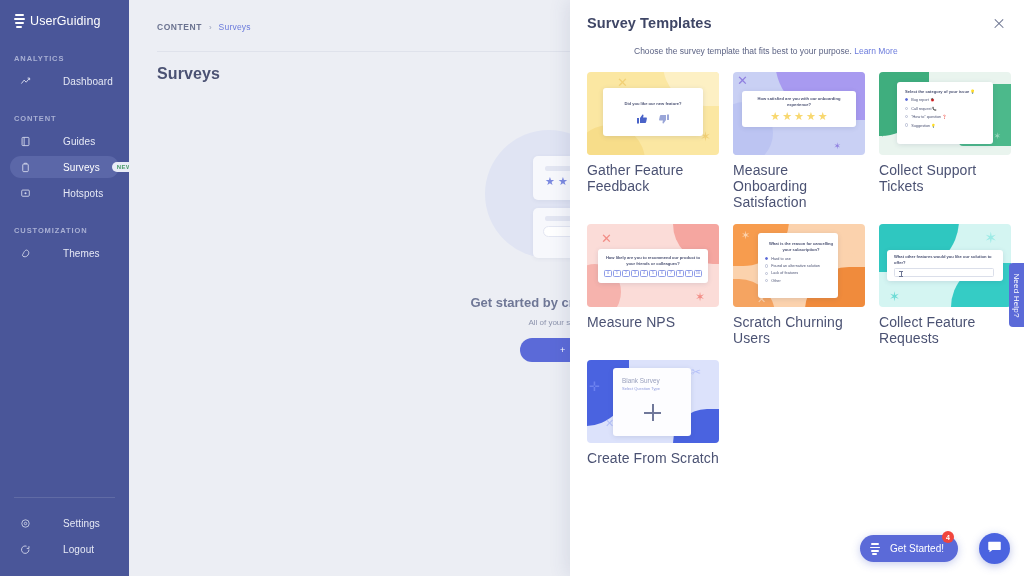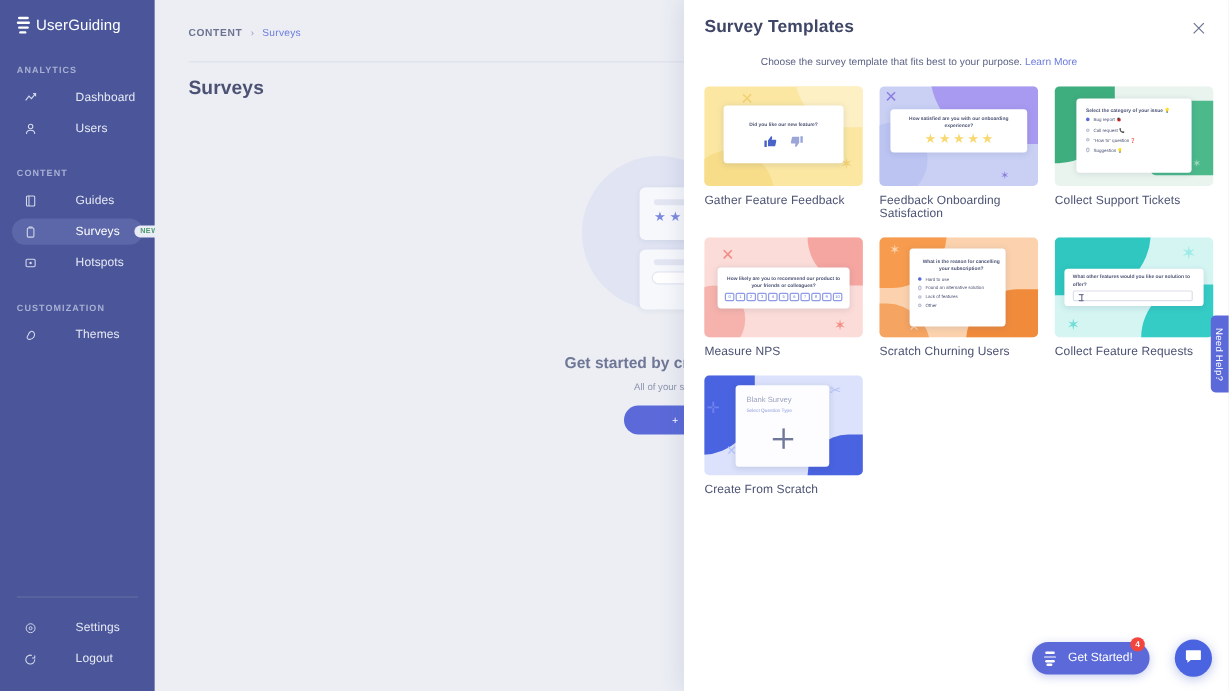--- a/index.html
+++ b/index.html
@@ -88,21 +88,21 @@
   }
   .dr-close:before,.dr-close:after{
     content:""; position:absolute; left:1px; top:6px; width:12px; height:1.2px; background:#6b7390;
   }
   .dr-close:before{ transform:rotate(45deg);} .dr-close:after{ transform:rotate(-45deg);}
 
   .grid{ position:absolute; left:17px; top:72px; width:420px;
          display:grid; grid-template-columns:repeat(3,132px); gap:14px 14px;}
   .tpl{ width:132px; cursor:pointer;}
   .thumb{ width:132px; height:83px; border-radius:4px; position:relative; overflow:hidden;}
-  .tpl-label{ margin-top:7px; font-size:10px; color:#4b5273; font-weight:500; letter-spacing:.1px;}
+  .tpl-label{ margin-top:7px; font-size:14px; color:#4b5273; font-weight:500; letter-spacing:.1px;}
 
   
   .sv{ position:absolute; background:#fff; border-radius:3px; box-shadow:0 1px 5px rgba(50,60,110,.13);
        display:flex; flex-direction:column; align-items:center; justify-content:center;}
   .sv-q{ font-size:4.1px; color:#4b5273; text-align:center; line-height:1.45; padding:0 5px; font-weight:600;}
   .x-mark{ position:absolute; color:rgba(255,255,255,.55); font-size:13px; line-height:1; font-weight:300;}
 
   
   .t1{ background:#fbe7a2;}
   .t1 .b1{ position:absolute; right:-8px; top:-18px; width:64px; height:52px; border-radius:0 0 0 42px; background:#fdf0c4;}
@@ -216,29 +216,20 @@
   <div class="nav-item">
     <span class="nav-ico">
       <svg width="11" height="11" viewBox="0 0 16 16" fill="none" stroke="currentColor" stroke-width="1.4">
           <path d="M2 11 L6 6 L9 9 L14 3"></path>
           <path d="M11 3 H14 V6"></path>
         </svg>
     </span>
     <span class="label">Dashboard</span>
   </div>
 
-  <div class="nav-item">
-    <span class="nav-ico">
-      <svg width="11" height="11" viewBox="0 0 16 16" fill="none" stroke="currentColor" stroke-width="1.3">
-          <circle cx="8" cy="5" r="2.7"></circle>
-          <path d="M3 14c0-2.8 2.2-4.4 5-4.4s5 1.6 5 4.4"></path>
-        </svg>
-    </span>
-    <span class="label">Users</span>
-  </div>
 
   <div class="nav-section">CONTENT</div>
 
   <div class="nav-item">
     <span class="nav-ico">
       <svg width="11" height="11" viewBox="0 0 16 16" fill="none" stroke="currentColor" stroke-width="1.3">
           <rect x="3" y="2" width="10" height="12" rx="1.2"></rect>
           <path d="M6 2v12"></path>
         </svg>
     </span>
@@ -383,21 +374,21 @@
           <div class="sv-q">How satisfied are you with our onboarding experience?</div>
           <div class="stars">
             <span class="star">★</span>
             <span class="star">★</span>
             <span class="star">★</span>
             <span class="star">★</span>
             <span class="star">★</span>
           </div>
         </div>
       </div>
-      <div class="tpl-label">Feedback Onboarding Satisfaction</div>
+      <div class="tpl-label">Measure Onboarding Satisfaction</div>
     </div>
 
     <div class="tpl">
       <div class="thumb t3">
         <span class="b2"></span>
           <span class="b1"></span>
         <span class="x-mark" style="left:0px;bottom:16px;color:#3fae7e;font-size:9px;">✶</span>
         <span class="x-mark" style="right:10px;bottom:14px;color:#9fd9bf;font-size:9px;">✶</span>
         <div class="sv">
           <div class="q3">Select the category of your issue 💡</div>

